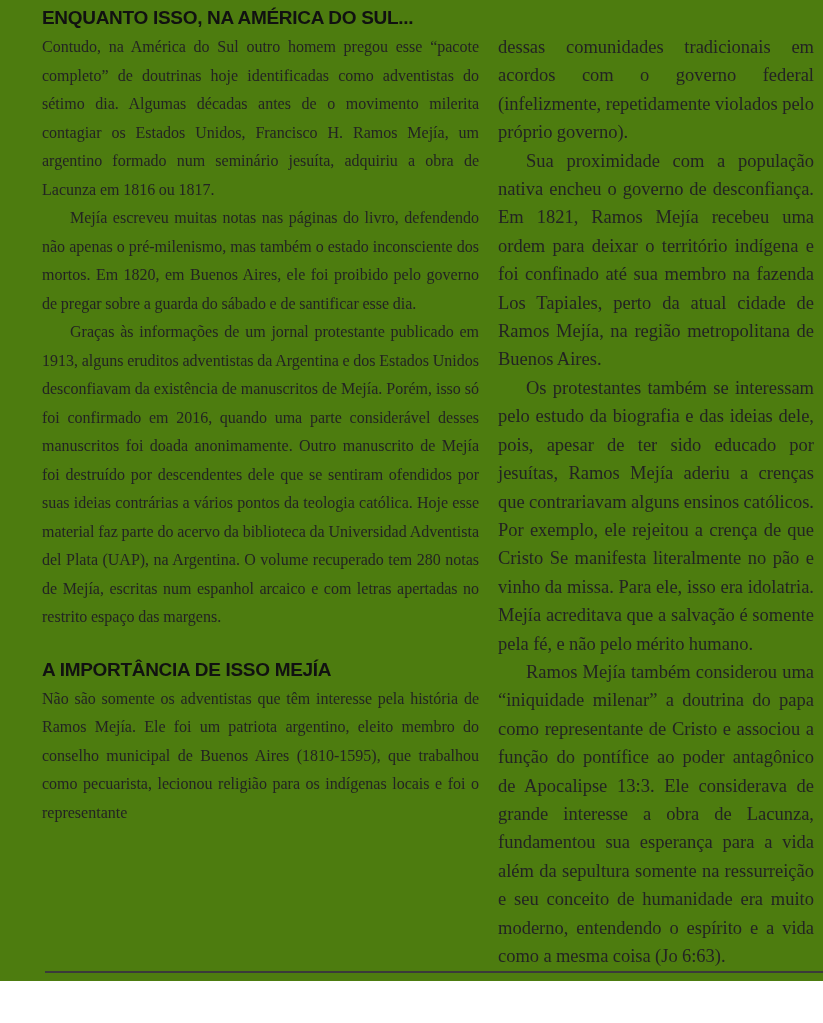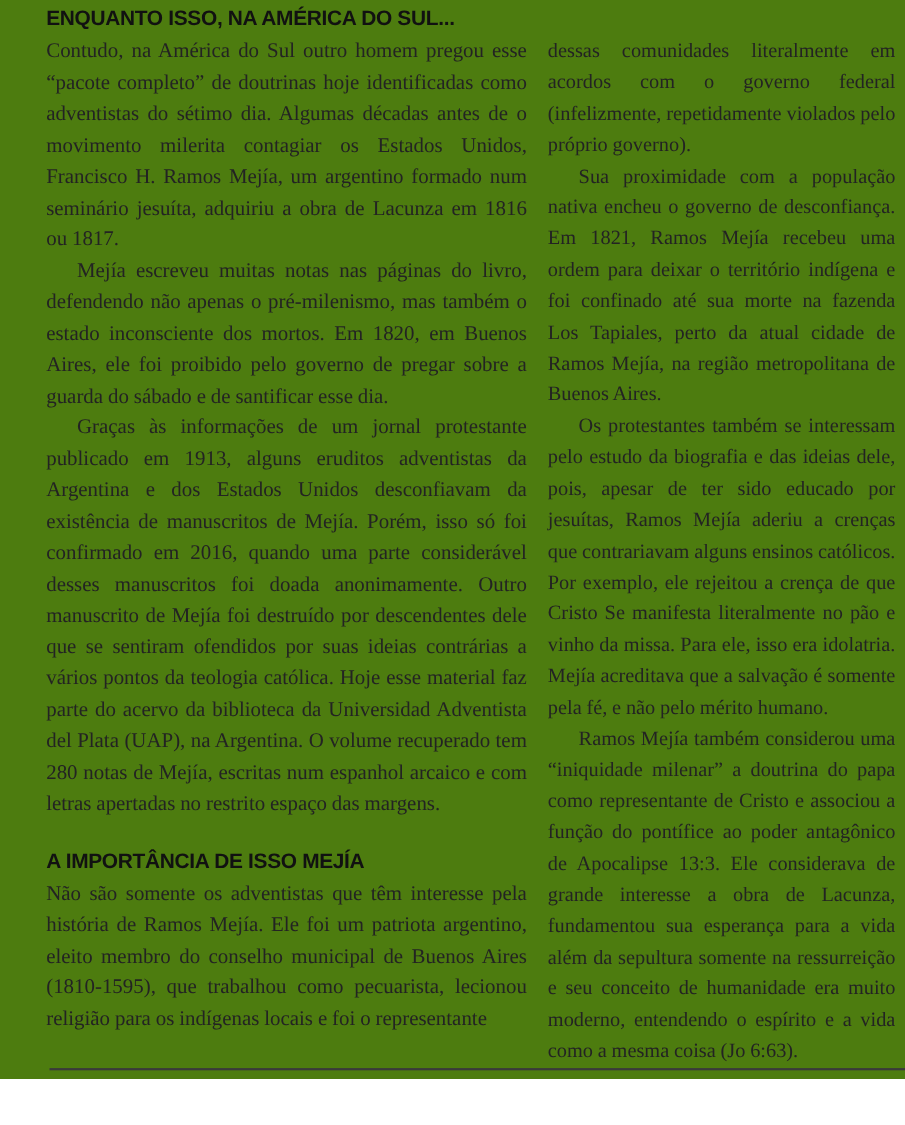--- a/index.html
+++ b/index.html
@@ -32,21 +32,21 @@
     line-height: 24px;
     letter-spacing: -0.3px;
     color: #111111;
     margin: 0 0 3px 0;
     text-transform: none;
   }
   .section-heading.spaced {
     margin-top: 26px;
   }
   .body-par {
-    font-size: 19px;
+    font-size: 16px;
     line-height: 28.5px;
     text-align: justify;
     margin: 0;
     hyphens: auto;
     -webkit-hyphens: auto;
     word-spacing: -0.3px;
   }
   .body-par.indent {
     text-indent: 28px;
   }
@@ -72,22 +72,22 @@
     <div class="col-left">
       <h2 class="section-heading">ENQUANTO ISSO, NA AMÉRICA DO SUL...</h2>
       <p class="body-par">Contudo, na América do Sul outro homem pregou esse “pacote completo” de doutrinas hoje identificadas como adventistas do sétimo dia. Algumas décadas antes de o movimento milerita contagiar os Estados Unidos, Francisco H. Ramos Mejía, um argentino formado num seminário jesuíta, adquiriu a obra de Lacunza em 1816 ou 1817.</p>
       <p class="body-par indent">Mejía escreveu muitas notas nas páginas do livro, defendendo não apenas o pré-milenismo, mas também o estado inconsciente dos mortos. Em 1820, em Buenos Aires, ele foi proibido pelo governo de pregar sobre a guarda do sábado e de santificar esse dia.</p>
       <p class="body-par indent">Graças às informações de um jornal protestante publicado em 1913, alguns eruditos adventistas da Argentina e dos Estados Unidos desconfiavam da existência de manuscritos de Mejía. Porém, isso só foi confirmado em 2016, quando uma parte considerável desses manuscritos foi doada anonimamente. Outro manuscrito de Mejía foi destruído por descendentes dele que se sentiram ofendidos por suas ideias contrárias a vários pontos da teologia católica. Hoje esse material faz parte do acervo da biblioteca da Universidad Adventista del Plata (UAP), na Argentina. O volume recuperado tem 280 notas de Mejía, escritas num espanhol arcaico e com letras apertadas no restrito espaço das margens.</p>
       <h2 class="section-heading spaced">A IMPORTÂNCIA DE ISSO MEJÍA</h2>
       <p class="body-par">Não são somente os adventistas que têm interesse pela história de Ramos Mejía. Ele foi um patriota argentino, eleito membro do conselho municipal de Buenos Aires (1810-1595), que trabalhou como pecuarista, lecionou religião para os indígenas locais e foi o representante</p>
     </div>
 
     <div class="col-right">
-      <p class="body-par">dessas comunidades literalmente em acordos com o governo federal (infelizmente, repetidamente violados pelo próprio governo).</p>
-      <p class="body-par indent">Sua proximidade com a população nativa encheu o governo de desconfiança. Em 1821, Ramos Mejía recebeu uma ordem para deixar o território indígena e foi confinado até sua morte na fazenda Los Tapiales, perto da atual cidade de Ramos Mejía, na região metropolitana de Buenos Aires.</p>
+      <p class="body-par">dessas comunidades tradicionais em acordos com o governo federal (infelizmente, repetidamente violados pelo próprio governo).</p>
+      <p class="body-par indent">Sua proximidade com a população nativa encheu o governo de desconfiança. Em 1821, Ramos Mejía recebeu uma ordem para deixar o território indígena e foi confinado até sua membro na fazenda Los Tapiales, perto da atual cidade de Ramos Mejía, na região metropolitana de Buenos Aires.</p>
       <p class="body-par indent">Os protestantes também se interessam pelo estudo da biografia e das ideias dele, pois, apesar de ter sido educado por jesuítas, Ramos Mejía aderiu a crenças que contrariavam alguns ensinos católicos. Por exemplo, ele rejeitou a crença de que Cristo Se manifesta literalmente no pão e vinho da missa. Para ele, isso era idolatria. Mejía acreditava que a salvação é somente pela fé, e não pelo mérito humano.</p>
       <p class="body-par indent">Ramos Mejía também considerou uma “iniquidade milenar” a doutrina do papa como representante de Cristo e associou a função do pontífice ao poder antagônico de Apocalipse 13:3. Ele considerava de grande interesse a obra de Lacunza, fundamentou sua esperança para a vida além da sepultura somente na ressurreição e seu conceito de humanidade era muito moderno, entendendo o espírito e a vida como a mesma coisa (Jo 6:63).</p>
     </div>
 
   </div>
 
   <div class="bottom-rule"></div>
 </div>
 
 </body></html>

